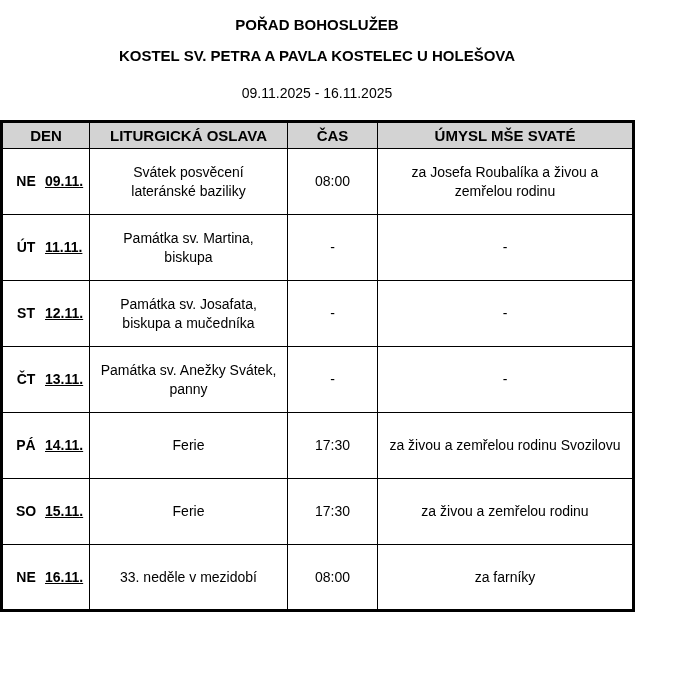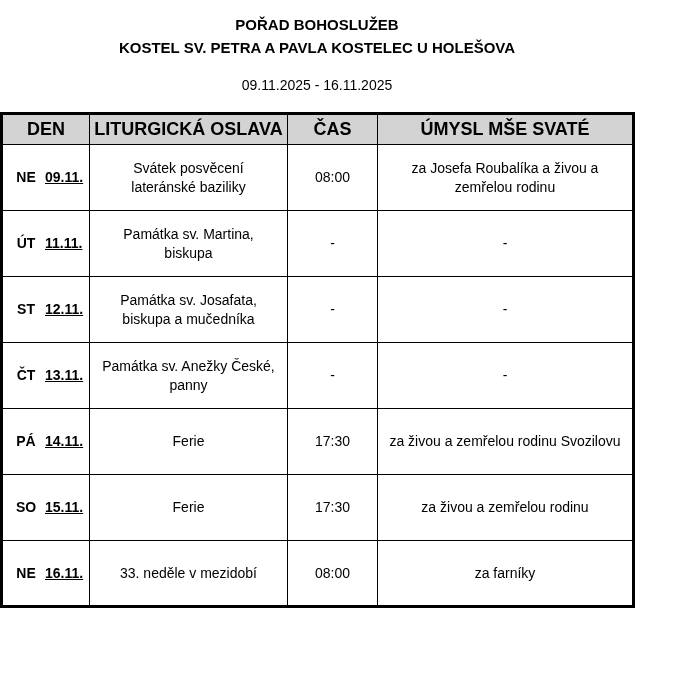--- a/index.html
+++ b/index.html
@@ -20,42 +20,42 @@
     .doc-title {
       font-size: 15px;
       font-weight: bold;
       line-height: 1.5;
       margin: 0;
     }
     .doc-subtitle {
       font-size: 15px;
       font-weight: bold;
       line-height: 1.5;
-      margin: 0;
+      margin: 8px;
     }
     .doc-daterange {
       font-size: 14px;
       font-weight: normal;
       line-height: 1.5;
       margin: 16px;
     }
     table.schedule {
       border-collapse: collapse;
       margin: 11px auto 0 auto;
       width: 632px;
       border: 3px solid #000000;
       table-layout: fixed;
     }
     table.schedule th,
     table.schedule td {
       border: 1px solid #000000;
     }
     table.schedule th {
       background: #d3d3d3;
-      font-size: 18px;
+      font-size: 15px;
       font-weight: bold;
       text-align: center;
       padding: 4px 2px;
       height: 24px;
     }
     table.schedule td {
       font-size: 14px;
       text-align: center;
       vertical-align: middle;
       padding: 4px 10px;
@@ -126,21 +126,21 @@
 
       <tr>
         <td class="day-cell"><span class="day-abbr">ST</span><span>12.11.</span></td>
         <td>Památka sv. Josafata, biskupa a mučedníka</td>
         <td>-</td>
         <td>-</td>
       </tr>
 
       <tr>
         <td class="day-cell"><span class="day-abbr">ČT</span><span>13.11.</span></td>
-        <td>Památka sv. Anežky České, panny</td>
+        <td>Památka sv. Anežky Svátek, panny</td>
         <td>-</td>
         <td>-</td>
       </tr>
 
       <tr>
         <td class="day-cell"><span class="day-abbr">PÁ</span><span>14.11.</span></td>
         <td>Ferie</td>
         <td>17:30</td>
         <td>za živou a zemřelou rodinu Svozilovu</td>
       </tr>

